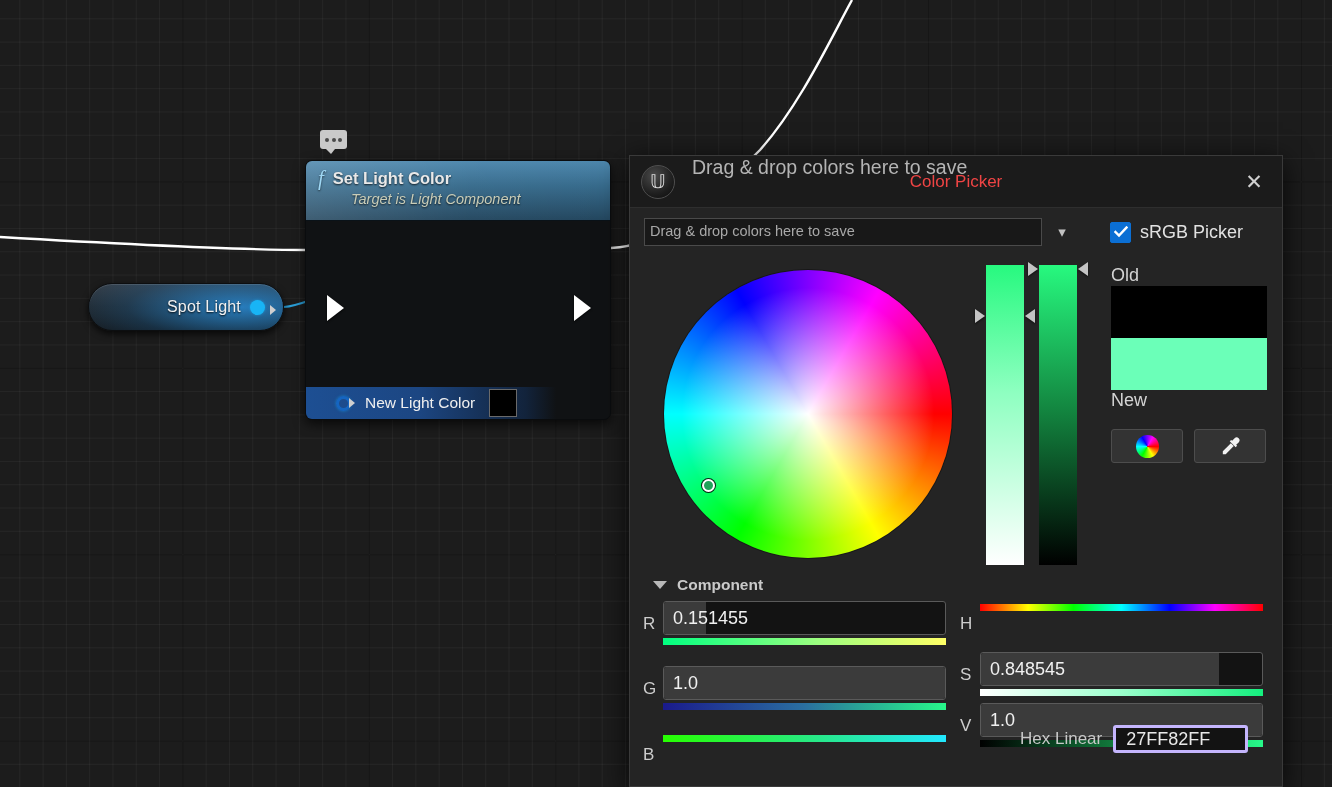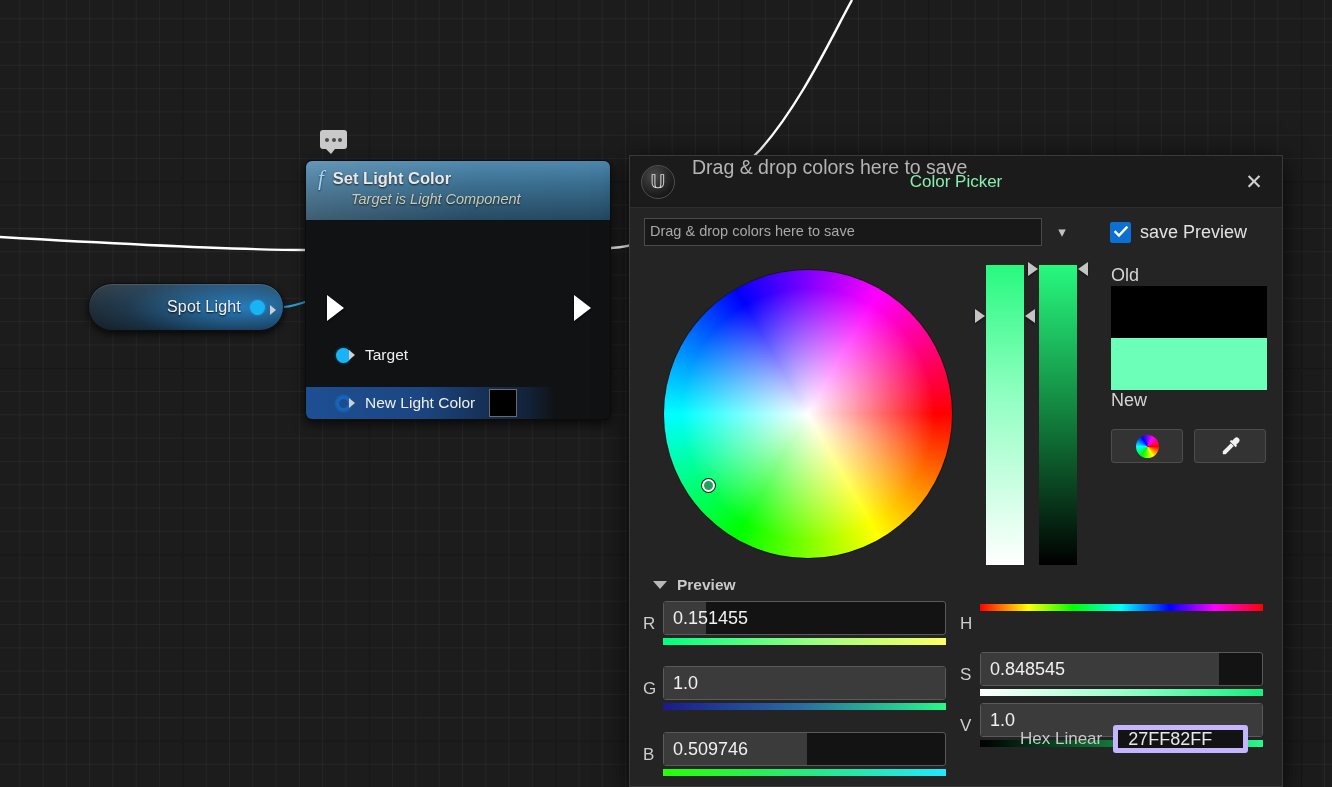--- a/index.html
+++ b/index.html
@@ -153,21 +153,21 @@
   }
   #ue-logo {
     width: 34px; height: 34px; margin-left: 11px; border-radius: 50%;
     background: radial-gradient(circle at 38% 30%, #4a4a4a 0%, #1e1e1e 62%, #0b0b0b 100%);
     border: 1px solid #4e4e4e;
     display: flex; align-items: center; justify-content: center;
     font-family: "Liberation Serif", serif; font-size: 19px; color: #d8d8d8;
   }
   #dialog-title {
     position: absolute; left: 0; right: 0; text-align: center;
-    font-size: 17px; color: #86efac; pointer-events: none;
+    font-size: 17px; color: #ef4444; pointer-events: none;
   }
   #close-button {
     position: absolute; right: 14px; top: 50%; transform: translateY(-50%);
     width: 28px; height: 28px; display: flex; align-items: center; justify-content: center;
     color: #d0d0d0; font-size: 21px; line-height: 1; cursor: pointer;
   }
 
   #dialog-toolbar {
     height: 48px; display: flex; align-items: center;
     padding: 0 0 0 14px; gap: 0;
@@ -292,21 +292,21 @@
   #grad-S { background: linear-gradient(90deg, #ffffff 0%, #9bffcc 50%, #14f07e 100%); }
   #grad-V { background: linear-gradient(90deg, #000000 0%, #12803f 50%, #27f98a 100%); }
 
   #hex-linear-row {
     position: absolute; left: 1020px; top: 725px;
     display: flex; align-items: center; gap: 11px;
   }
   #hex-linear-label { font-size: 17px; color: #c8c8c8; }
   #hex-linear-input {
     width: 135px; height: 28px; background: #131313;
-    border: 5px solid #c4b5fd; border-radius: 3px;
+    border: 3px solid #c4b5fd; border-radius: 3px;
     display: flex; align-items: center; padding-left: 10px;
     font-size: 18px; color: #e8e8e8; cursor: text;
   }
 </style>
 </head>
 <body>
 
 <div id="graph-canvas"></div>
 
 <svg id="wires" width="1332" height="787">
@@ -333,25 +333,20 @@
       <span id="fn-icon">f</span>
       <span id="node-title">Set Light Color</span>
     </div>
     <div id="node-subtitle">Target is Light Component</div>
   </div>
 
   <div id="node-body">
     <div class="exec-pin" id="exec-in"></div>
     <div class="exec-pin" id="exec-out"></div>
 
-    <div class="pin-row" id="row-target">
-      <span class="pin-round"></span>
-      <span class="pin-arrow" style="left:43px;top:11px"></span>
-      <span class="pin-label">Target</span>
-    </div>
 
     <div class="pin-row" id="row-new-light-color">
       <span class="pin-round hollow"></span>
       <span class="pin-arrow" style="left:43px;top:11px"></span>
       <span class="pin-label">New Light Color</span>
       <span id="color-swatch"></span>
     </div>
 
   </div>
 </div>
@@ -369,21 +364,21 @@
       <span id="dnd-placeholder-small">Drag &amp; drop colors here to save</span>
     </div>
     <span id="dnd-placeholder-large">Drag &amp; drop colors here to save</span>
     <div id="dnd-chevron">▾</div>
     <div id="srgb-preview-group">
       <span class="ue-checkbox">
         <svg width="14" height="12" viewBox="0 0 14 12">
           <path d="M1.5 6 L5 9.6 L12.5 1.5" stroke="#ffffff" stroke-width="2.4" fill="none" stroke-linecap="square"></path>
         </svg>
       </span>
-      <span id="srgb-preview-label">save Preview</span>
+      <span id="srgb-preview-label">sRGB Picker</span>
     </div>
   </div>
 </div>
 
 <div id="color-wheel"></div>
 <div id="wheel-selector"></div>
 
 <div class="v-slider" id="sat-slider">
   <div class="track" id="sat-track"></div>
   <span class="slider-marker-l" style="top:44px"></span>
@@ -408,21 +403,21 @@
       <svg width="23" height="23" viewBox="0 0 24 24">
         <path d="M20.5 3.5a3 3 0 0 0-4.2 0l-2.6 2.6-1-1-1.5 1.5 6.2 6.2 1.5-1.5-1-1 2.6-2.6a3 3 0 0 0 0-4.2z" fill="#f2f2f2"></path>
         <path d="M12.4 8.6 4 17v3h3l8.4-8.4z" fill="#f2f2f2"></path>
       </svg>
     </div>
   </div>
 </div>
 
 <div id="advanced-header">
   <span id="advanced-caret"></span>
-  <span id="advanced-label">Preview</span>
+  <span id="advanced-label">Component</span>
 </div>
 
 <div class="channel-row" id="row-R">
   <span class="channel-letter">R</span>
   <div class="channel-field-wrap">
     <div class="channel-input">
       <span class="channel-fill" style="width:15.1%"></span>
       <span class="channel-value">0.151455</span>
     </div>
     <div class="channel-gradient" id="grad-R"></div>
@@ -436,24 +431,20 @@
       <span class="channel-fill" style="width:100%"></span>
       <span class="channel-value">1.0</span>
     </div>
     <div class="channel-gradient" id="grad-G"></div>
   </div>
 </div>
 
 <div class="channel-row" id="row-B">
   <span class="channel-letter">B</span>
   <div class="channel-field-wrap">
-    <div class="channel-input">
-      <span class="channel-fill" style="width:50.9%"></span>
-      <span class="channel-value">0.509746</span>
-    </div>
     <div class="channel-gradient" id="grad-B"></div>
   </div>
 </div>
 
 <div class="channel-row" id="row-H">
   <span class="channel-letter">H</span>
   <div class="channel-field-wrap">
     <div class="channel-gradient" id="grad-H"></div>
   </div>
 </div>

